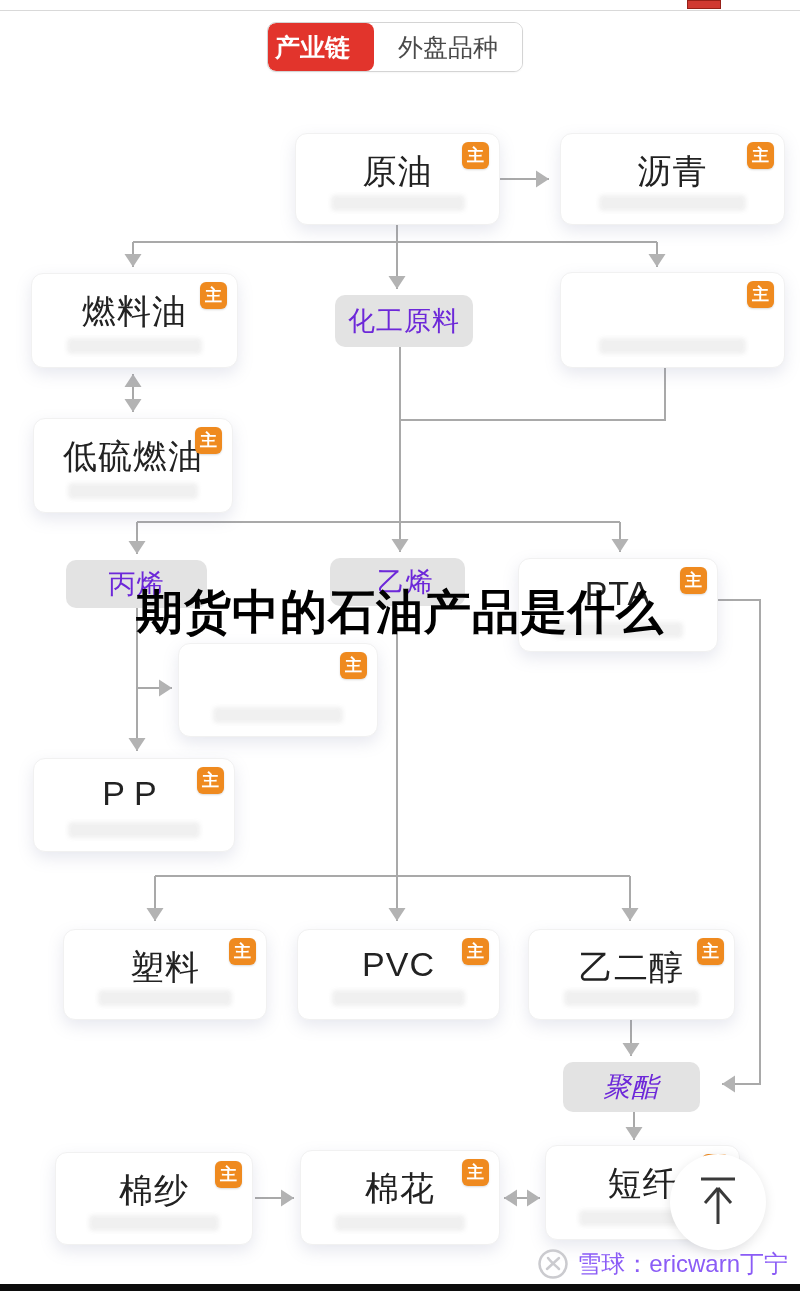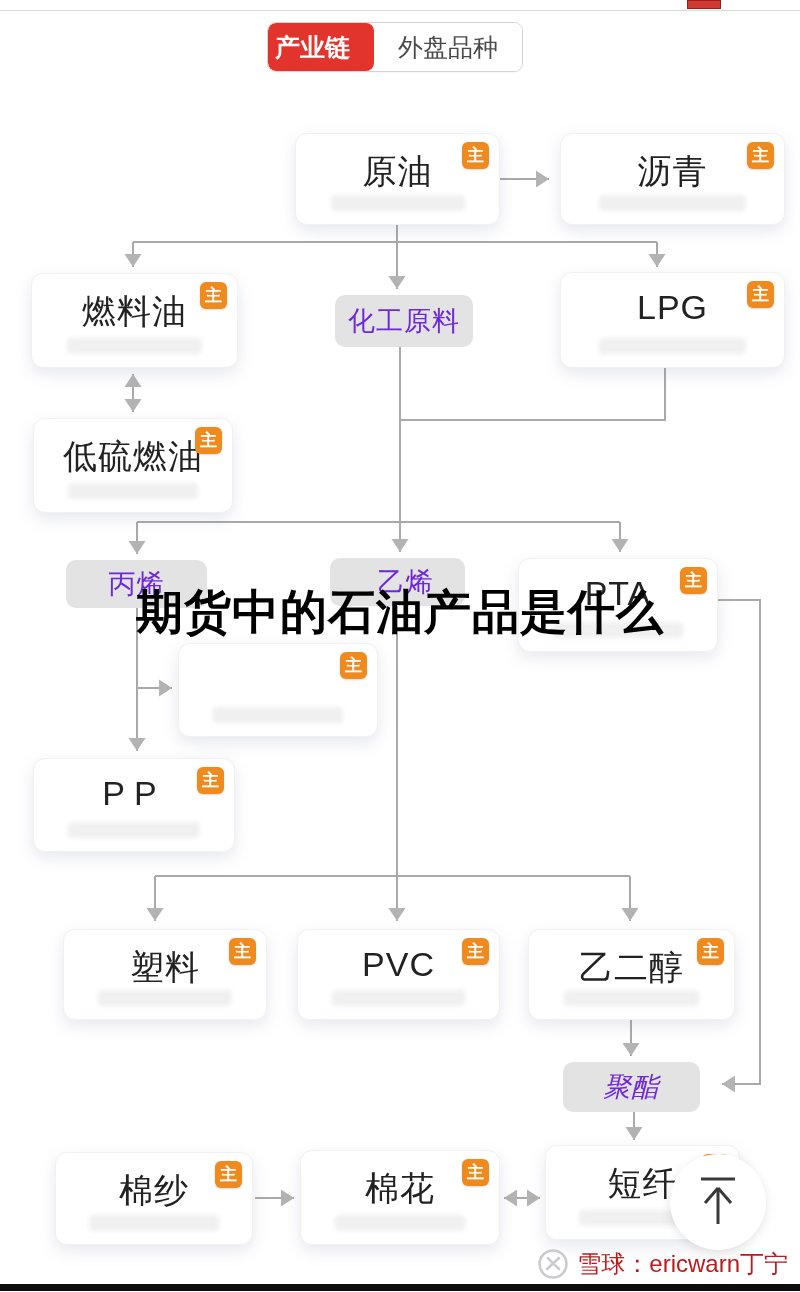--- a/index.html
+++ b/index.html
@@ -55,21 +55,21 @@
   }
   
   .back-top{
     position:absolute;left:670px;top:1154px;width:96px;height:96px;border-radius:50%;
     background:#fff;border:none;z-index:4;cursor:pointer;
     box-shadow:0 3px 12px rgba(0,0,0,.10);display:flex;align-items:center;justify-content:center;
   }
   
   .watermark{
     position:absolute;right:12px;top:1248px;z-index:4;display:flex;gap:8px;
-    color:#b91c1c;font-size:24px;
+    color:#8b5cf6;font-size:24px;
   }
   .bottom-bar{position:absolute;left:0;top:1284px;width:800px;height:7px;background:#0c0c0c;}
 </style>
 </head>
 <body>
 
 <div class="hairline"></div>
 <div class="red-chip"></div>
 
 <div class="tabs">
@@ -138,21 +138,20 @@
     </div>
     <div class="node card node-fuel-oil" style="left: 31px; top: 273px; width: 207px; height: 95px;">
       <span class="nlabel">燃料油</span>
       <span class="ghost"></span>
       <span class="badge">主</span>
     </div>
     <div class="node pill node-chemical-feedstock" style="left: 335px; top: 295px; width: 138px; height: 52px;">
       <span class="nlabel">化工原料</span>
     </div>
     <div class="node card node-lpg" style="left: 560px; top: 272px; width: 225px; height: 96px;">
-      <span class="nlabel">LPG</span>
       <span class="ghost"></span>
       <span class="badge">主</span>
     </div>
     <div class="node card node-low-sulfur-fuel" style="left: 33px; top: 418px; width: 200px; height: 95px;">
       <span class="nlabel">低硫燃油</span>
       <span class="ghost"></span>
       <span class="badge">主</span>
     </div>
     <div class="node pill node-propylene" style="left: 66px; top: 560px; width: 141px; height: 48px;">
       <span class="nlabel">丙烯</span>

